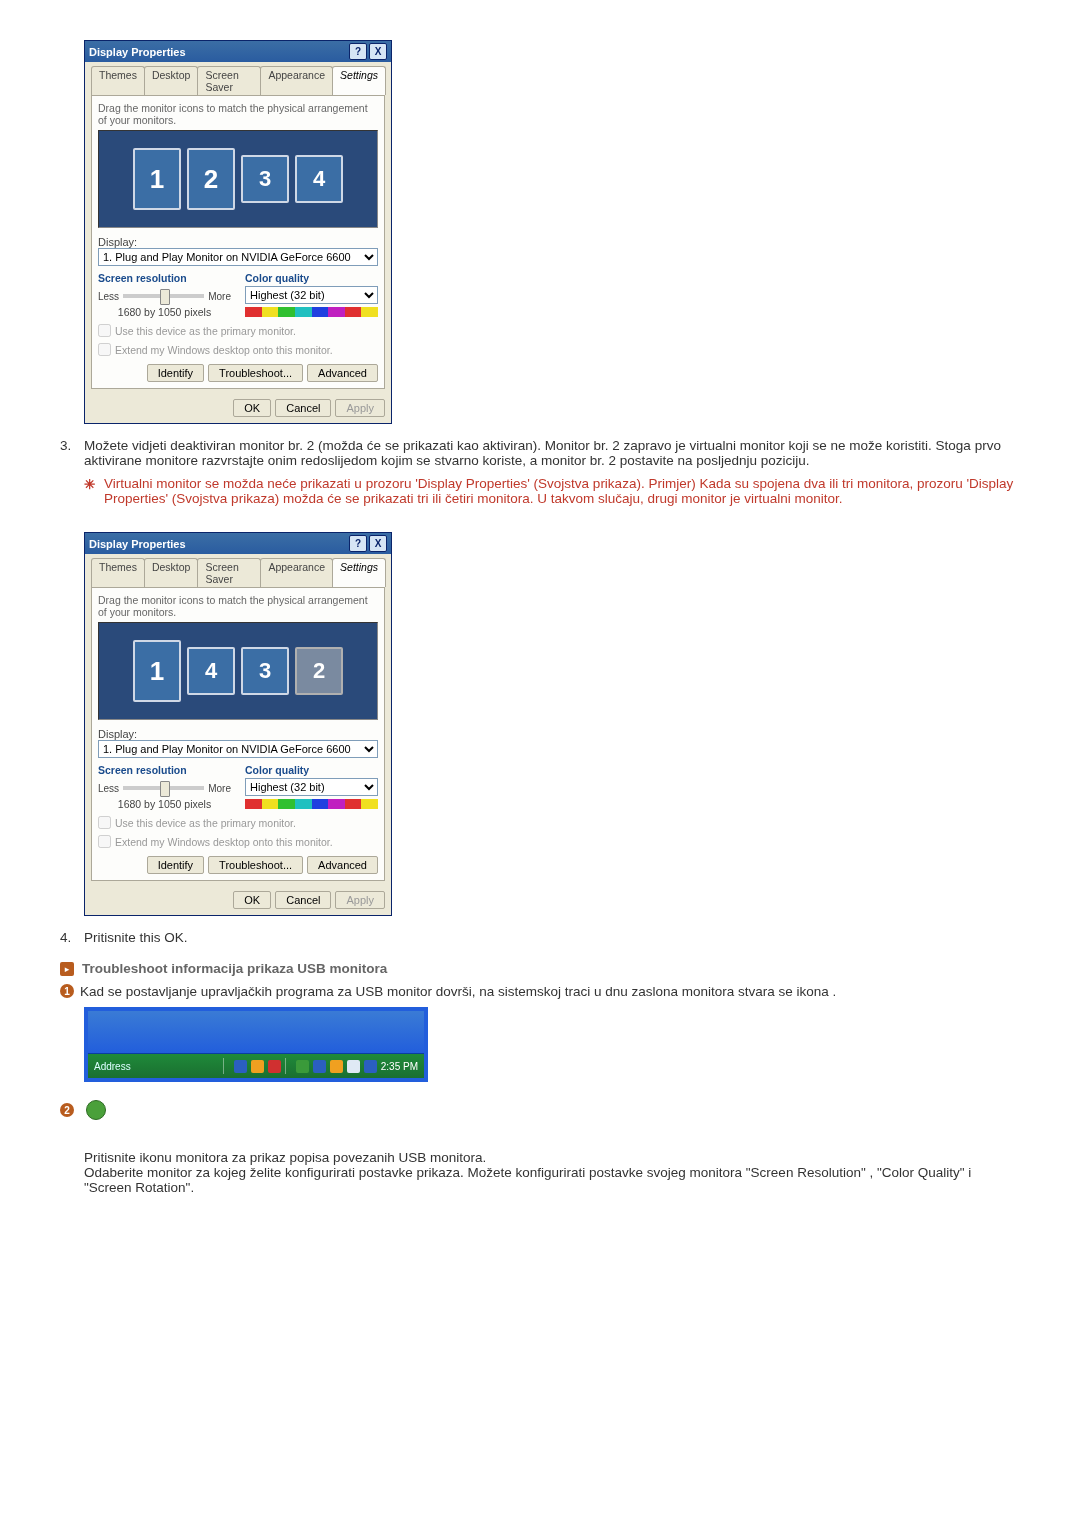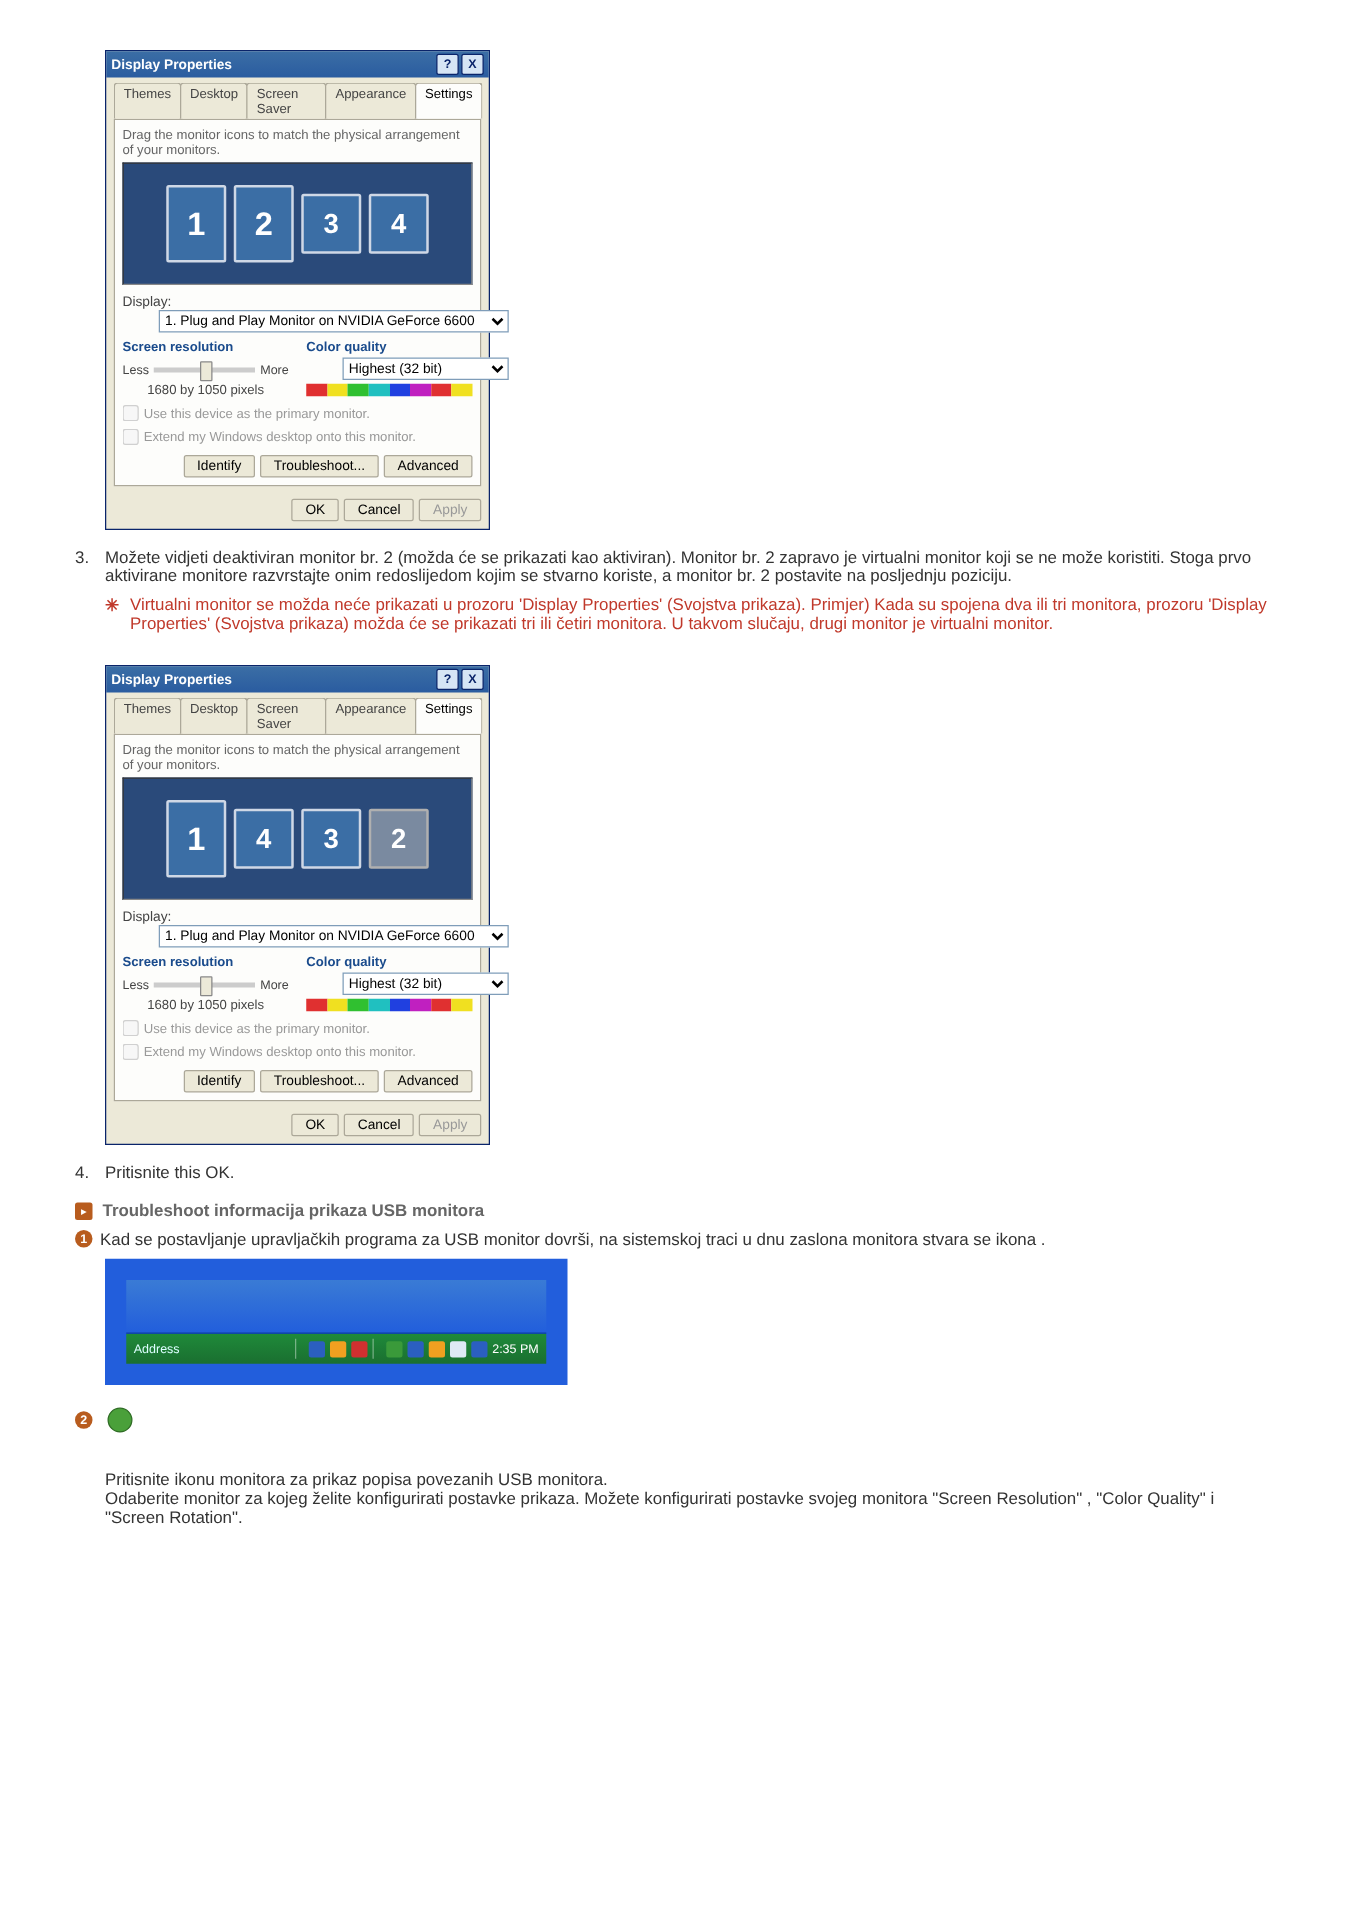--- a/index.html
+++ b/index.html
@@ -121,20 +121,21 @@
     background: #ece9d8;
     color: #444;
     margin-right: -1px;
     border-radius: 3px 3px 0 0;
   }
   .dlg .tabs .tab.active {
     background: #fdfdfb;
     position: relative;
     z-index: 2;
     color:#000;
+    font-style:italic;
   }
   .dlg .panel {
     margin: 0 6px 6px 6px;
     border: 1px solid #aca899;
     background: #fdfdfb;
     padding: 6px;
   }
   .dlg .hint { color:#666; font-size:10.5px; margin-bottom:4px; }
   .dlg .arrangement {
     background: #2a4a7a;
@@ -155,21 +156,20 @@
   .mon.small { width:44px; height:44px; font-size:22px; }
   .mon.grey  { background:#7a8aa0; border-color:#b0b0b0; }
   .dlg label.cap {color:#444; font-size:11px;}
   .dlg select.combo, .dlg .combo-like {
     width: 100%;
     font-size:11px;
     border:1px solid #7f9db9;
     background:#fff;
     height:18px;
     box-sizing:border-box;
-    margin-left:29px;
   }
   .dlg .cols { display:flex; gap:14px; margin-top:6px; }
   .dlg .col { flex:1; }
   .dlg .col .group-title { color:#1a4b8c; font-size:10.5px; margin-bottom:2px;font-weight:bold;}
   .dlg .slider-row { display:flex; align-items:center; gap:4px; font-size:10px; color:#444;}
   .dlg .slider { flex:1; height:4px; background:#ccc; position:relative; margin:8px 0;}
   .dlg .slider::after{content:'';position:absolute;left:45%;top:-5px;width:8px;height:14px;background:#ece9d8;border:1px solid #888;border-radius:1px;}
   .dlg .res-val {text-align:center;color:#444;font-size:10.5px;}
   .dlg .swatches { display:flex; height:10px; margin-top:3px;}
   .dlg .swatches span{flex:1;}
@@ -190,21 +190,21 @@
     width:18px;height:18px;border-radius:50%;
     background:#4aa03a;border:1px solid #2e6b24;
     display:inline-block;margin-left:6px;
   }
 
   
   .taskbar-wrap { margin: 8px 0 18px 24px; }
   .taskbar {
     width: 336px;
     background:#225edc;
-    padding:17px;
+    padding:4px;
   }
   .taskbar .top-app {
     height:42px;
     background:linear-gradient(#3a7bd5,#225edc);
   }
   .taskbar .tray {
     height:24px;
     background:linear-gradient(#1f8a3a,#1a6f30);
     display:flex;align-items:center;justify-content:flex-end;
     padding:0 6px; gap:4px;

